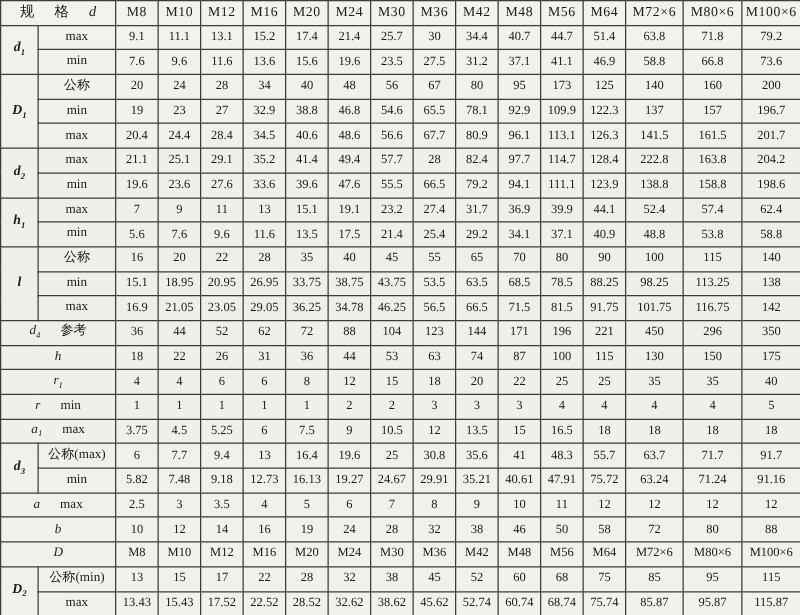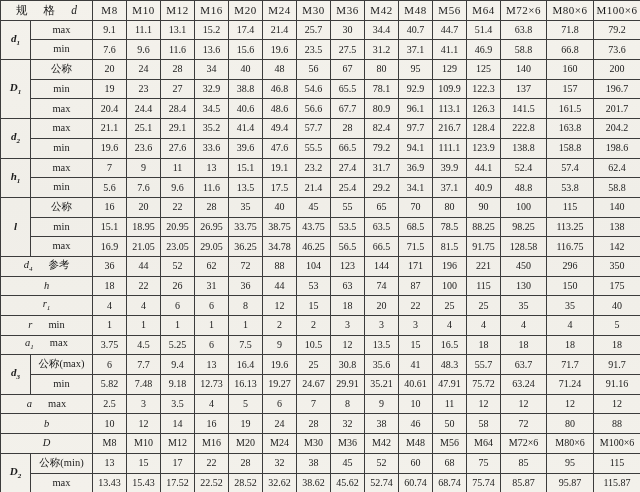--- a/index.html
+++ b/index.html
@@ -122,21 +122,21 @@
           <td class="val">20</td>
           <td class="val">24</td>
           <td class="val">28</td>
           <td class="val">34</td>
           <td class="val">40</td>
           <td class="val">48</td>
           <td class="val">56</td>
           <td class="val">67</td>
           <td class="val">80</td>
           <td class="val">95</td>
-          <td class="val">129</td>
+          <td class="val">173</td>
           <td class="val">125</td>
           <td class="val">140</td>
           <td class="val">160</td>
           <td class="val">200</td>
         </tr>
         <tr>
           <td class="sublabel">min</td>
           <td class="val">19</td>
           <td class="val">23</td>
           <td class="val">27</td>
@@ -177,21 +177,21 @@
           <td class="val">21.1</td>
           <td class="val">25.1</td>
           <td class="val">29.1</td>
           <td class="val">35.2</td>
           <td class="val">41.4</td>
           <td class="val">49.4</td>
           <td class="val">57.7</td>
           <td class="val">28</td>
           <td class="val">82.4</td>
           <td class="val">97.7</td>
-          <td class="val">216.7</td>
+          <td class="val">114.7</td>
           <td class="val">128.4</td>
           <td class="val">222.8</td>
           <td class="val">163.8</td>
           <td class="val">204.2</td>
         </tr>
         <tr>
           <td class="sublabel">min</td>
           <td class="val">19.6</td>
           <td class="val">23.6</td>
           <td class="val">27.6</td>
@@ -289,21 +289,21 @@
           <td class="val">23.05</td>
           <td class="val">29.05</td>
           <td class="val">36.25</td>
           <td class="val">34.78</td>
           <td class="val">46.25</td>
           <td class="val">56.5</td>
           <td class="val">66.5</td>
           <td class="val">71.5</td>
           <td class="val">81.5</td>
           <td class="val">91.75</td>
-          <td class="val">128.58</td>
+          <td class="val">101.75</td>
           <td class="val">116.75</td>
           <td class="val">142</td>
         </tr>
         <tr>
           <td class="sublabel" colspan="2">
             <div class="sym-label">
               <span class="sym">d<sub>4</sub></span>
               <span class="word">参考</span>
             </div>
           </td>

